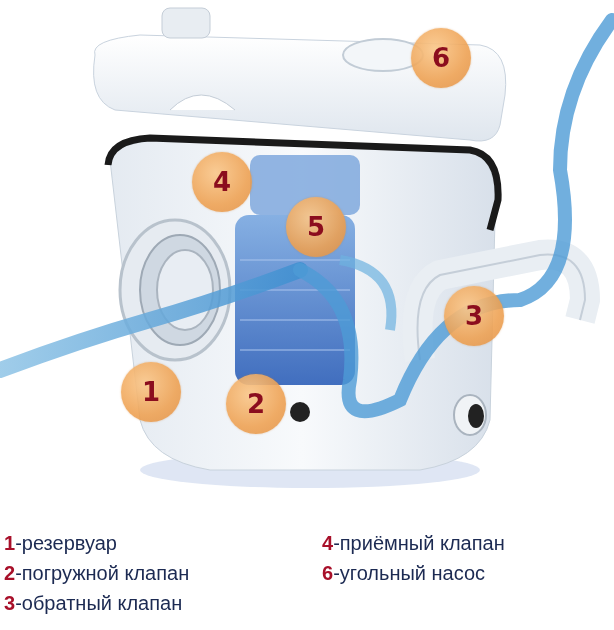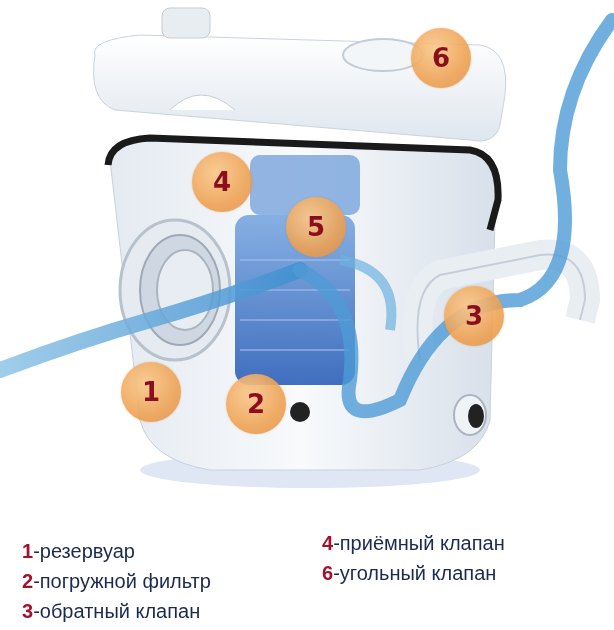--- a/index.html
+++ b/index.html
@@ -4,21 +4,21 @@
 <style>
   html,body{margin:0;padding:0;background:#fff;}
   body{width:614px;height:630px;position:relative;overflow:hidden;font-family:"Liberation Sans",sans-serif;}
   .stage{position:absolute;left:0;top:0;width:614px;height:520px;}
   .badge{position:absolute;width:60px;height:60px;border-radius:50%;
     background:radial-gradient(circle at 40% 35%, rgba(250,200,140,0.92) 0%, rgba(238,160,80,0.88) 60%, rgba(225,140,60,0.85) 100%);
     display:flex;align-items:center;justify-content:center;
     font-family:"DejaVu Sans",sans-serif;font-weight:bold;font-size:26px;color:#8b0d1e;box-shadow:0 0 2px rgba(200,120,40,0.4);}
   .legend{position:absolute;top:528px;left:0;width:614px;height:100px;}
   .col{position:absolute;top:0;}
-  .col.left{left:22px;margin-top:8px;}
+  .col.left{left:4px;}
   .col.right{left:322px;}
   .item{font-size:20px;line-height:30px;color:#1c2a52;white-space:nowrap;height:30px;}
   .num{color:#a8102a;font-weight:bold;}
 </style>
 </head>
 <body>
 
 <div class="stage">
   <svg width="614" height="520" viewBox="0 0 614 520">
     <defs>
@@ -92,20 +92,20 @@
       <span>1</span>
     </div>
   <div class="badge" style="left:226px;top:374px;">
       <span>2</span>
     </div>
 </div>
 
 <div class="legend">
   <div class="col left">
     <div class="item"><span class="num">1</span><span>-резервуар</span></div>
-    <div class="item"><span class="num">2</span><span>-погружной фильтр</span></div>
+    <div class="item"><span class="num">2</span><span>-погружной клапан</span></div>
     <div class="item"><span class="num">3</span><span>-обратный клапан</span></div>
   </div>
   <div class="col right">
     <div class="item"><span class="num">4</span><span>-приёмный клапан</span></div>
-    <div class="item"><span class="num">6</span><span>-угольный клапан</span></div>
+    <div class="item"><span class="num">6</span><span>-угольный насос</span></div>
   </div>
 </div>
 
 </body></html>

